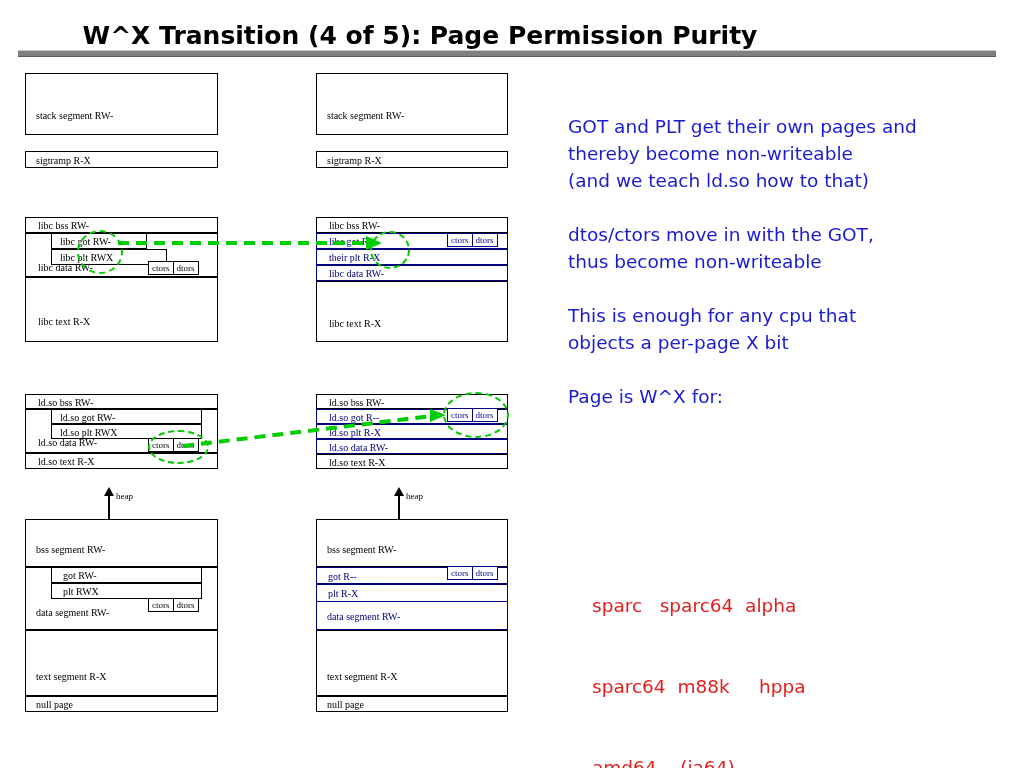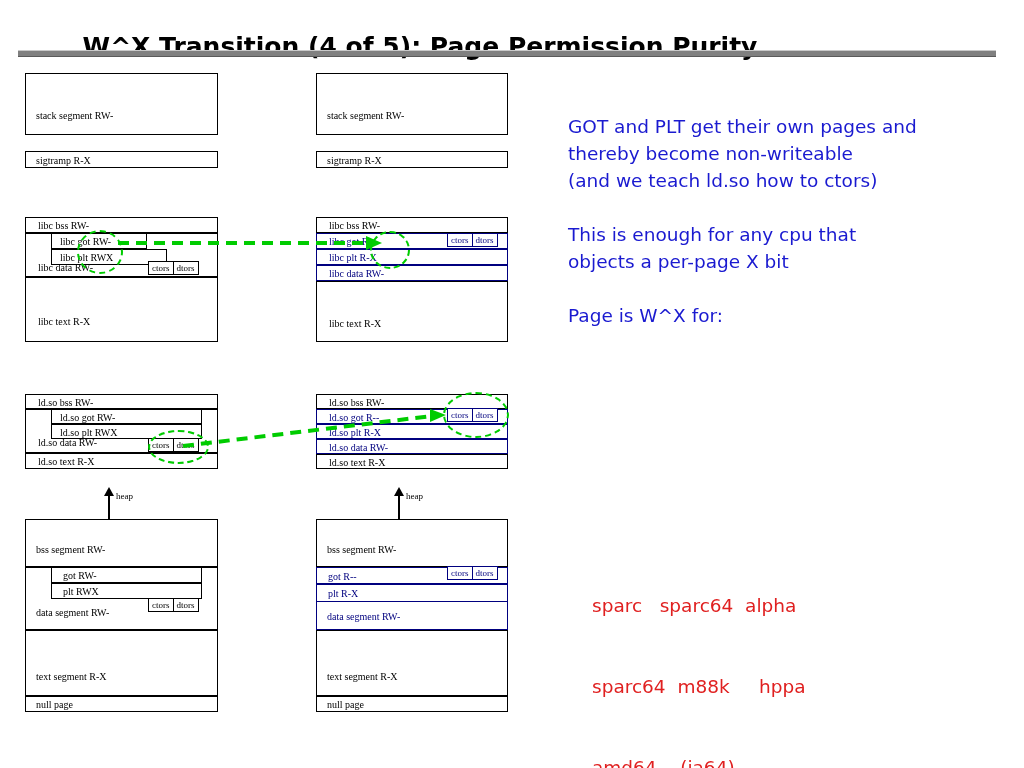--- a/index.html
+++ b/index.html
@@ -3,21 +3,21 @@
 <meta charset="utf-8">
 <title>W^X Transition</title>
 <style>
   html,body{margin:0;padding:0;}
   body{
     width:1024px;height:768px;background:#ffffff;position:relative;
     font-family:"Liberation Serif",serif;overflow:hidden;
   }
   
   #title{
-    position:absolute;left:0;top:32px;width:840px;text-align:center;
+    position:absolute;left:0;top:21px;width:840px;text-align:center;
     font-family:"DejaVu Sans",sans-serif;font-weight:bold;font-size:25px;
     color:#000;letter-spacing:0px;
   }
   #title-rule{
     position:absolute;left:18px;top:50px;width:978px;height:5px;
     background:#808080;border-top:1px solid #c9c9c9;border-bottom:1px solid #5a5a5a;
   }
   
   .diagram{position:absolute;}
   .seg{
@@ -173,21 +173,21 @@
     <span class="lbl" style="top:2px;left:12px;">libc bss RW-</span>
   </div>
   <div class="seg blue" style="left:316px;top:233px;width:192px;height:16px;">
     <span class="lbl" style="top:2px;left:12px;">libc got   R--</span>
   </div>
   <div class="cd blue" style="left:447px;top:233px;height:14px;">
     <span>ctors</span>
     <span>dtors</span>
   </div>
   <div class="seg blue" style="left:316px;top:249px;width:192px;height:16px;">
-    <span class="lbl" style="top:2px;left:12px;">libc plt   R-X</span>
+    <span class="lbl" style="top:2px;left:12px;">their plt   R-X</span>
   </div>
   <div class="seg blue" style="left:316px;top:265px;width:192px;height:16px;">
     <span class="lbl" style="top:2px;left:12px;">libc data RW-</span>
   </div>
   <div class="seg" style="left:316px;top:281px;width:192px;height:61px;">
     <span class="lbl" style="top:36px;left:12px;">libc text R-X</span>
   </div>
 
   <div class="seg" style="left:316px;top:394px;width:192px;height:15px;">
     <span class="lbl" style="top:2px;left:12px;">ld.so bss RW-</span>
@@ -249,21 +249,25 @@
 
 <svg class="garrow" style="left:0;top:0;" width="1024" height="768">
   <line x1="183" y1="446" x2="432" y2="416" stroke="#00cc00" stroke-width="4" stroke-dasharray="11,7"></line>
   <polygon points="430,409 446,415 430,422" fill="#00cc00"></polygon>
 </svg>
 
 <div id="notes">
   <div class="para">
     <div>GOT and PLT get their own pages and</div>
     <div>thereby become non-writeable</div>
-    <div>(and we teach ld.so how to ctors)</div>
+    <div>(and we teach ld.so how to that)</div>
+  </div>
+  <div class="para">
+    <div>dtos/ctors move in with the GOT,</div>
+    <div>thus become non-writeable</div>
   </div>
   <div class="para">
     <div>This is enough for any cpu that</div>
     <div>objects a per-page X bit</div>
   </div>
   <div class="para">
     <div>Page is W^X for:</div>
   </div>
 </div>
 

